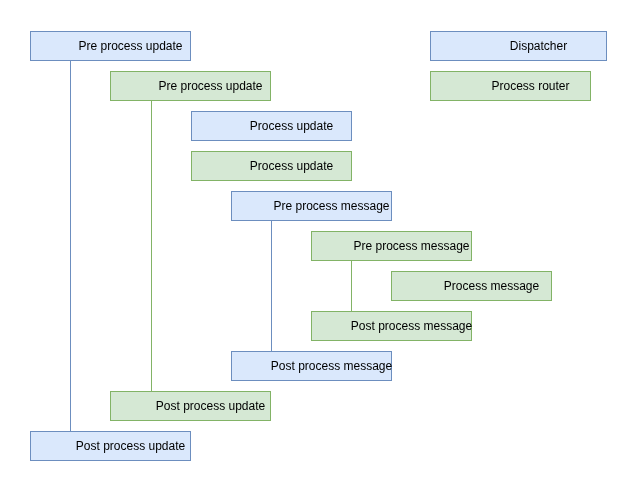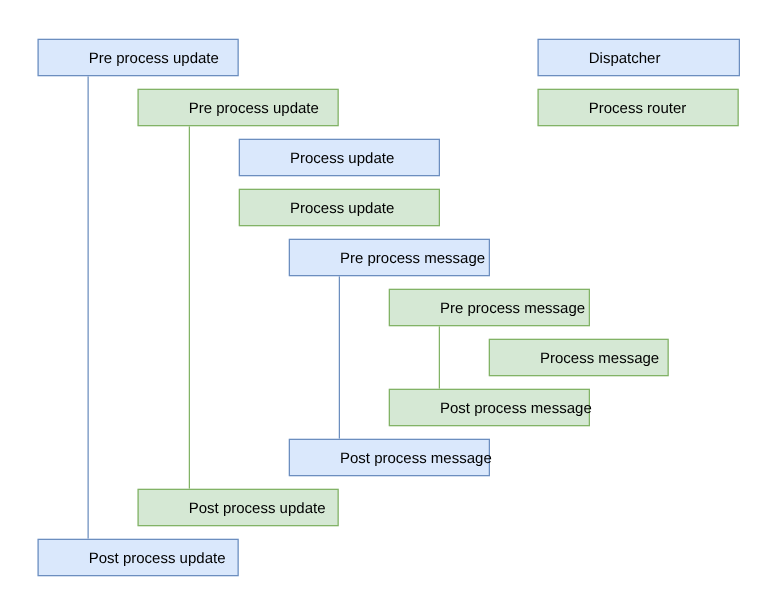--- a/index.html
+++ b/index.html
@@ -17,20 +17,21 @@
     width: 621px;
     height: 491px;
     background: #ffffff;
     overflow: hidden;
   }
   .node {
     position: absolute;
     box-sizing: border-box;
     display: flex;
     align-items: center;
+    justify-content: center;
     font-size: 12px;
     line-height: 1.2;
     color: #000000;
     border-style: solid;
     border-width: 1px;
     text-align: center;
     white-space: nowrap;
     z-index: 2;
     padding-left: 40px;
   }
@@ -78,37 +79,37 @@
       </div>
       <div class="node router" style="left: 191px; top: 151px; width: 161px; height: 30px;">
         <span>Process update</span>
       </div>
       <div class="node dispatcher" style="left: 231px; top: 191px; width: 161px; height: 30px;">
         <span>Pre process message</span>
       </div>
       <div class="node router" style="left: 311px; top: 231px; width: 161px; height: 30px;">
         <span>Pre process message</span>
       </div>
-      <div class="node router" style="left: 391px; top: 271px; width: 144px; height: 30px;">
+      <div class="node router" style="left: 391px; top: 271px; width: 161px; height: 30px;">
         <span>Process message</span>
       </div>
       <div class="node router" style="left: 311px; top: 311px; width: 161px; height: 30px;">
         <span>Post process message</span>
       </div>
       <div class="node dispatcher" style="left: 231px; top: 351px; width: 161px; height: 30px;">
         <span>Post process message</span>
       </div>
       <div class="node router" style="left: 110px; top: 391px; width: 161px; height: 30px;">
         <span>Post process update</span>
       </div>
       <div class="node dispatcher" style="left: 30px; top: 431px; width: 161px; height: 30px;">
         <span>Post process update</span>
       </div>
     </div>
   <div id="legend-layer" class="legend-group">
-      <div class="node dispatcher" style="left: 430px; top: 31px; width: 162px; height: 30px;">
+      <div class="node dispatcher" style="left: 430px; top: 31px; width: 177px; height: 30px;">
         <span>Dispatcher</span>
       </div>
       <div class="node router" style="left: 430px; top: 71px; width: 161px; height: 30px;">
         <span>Process router</span>
       </div>
     </div>
 </div>
 
 </body></html>

